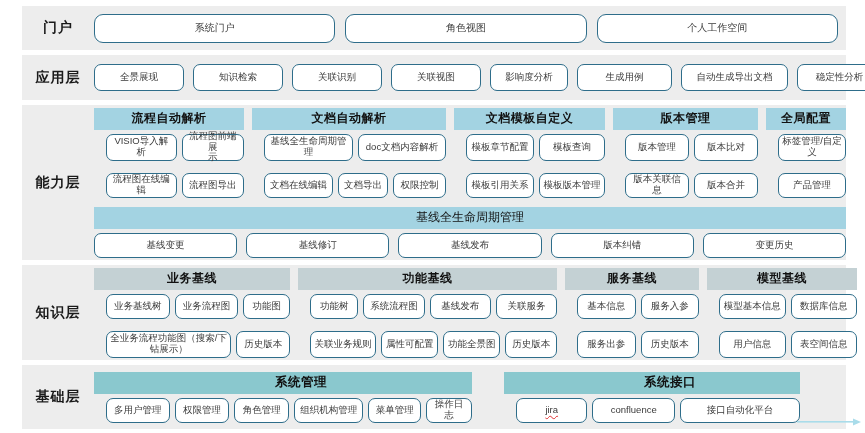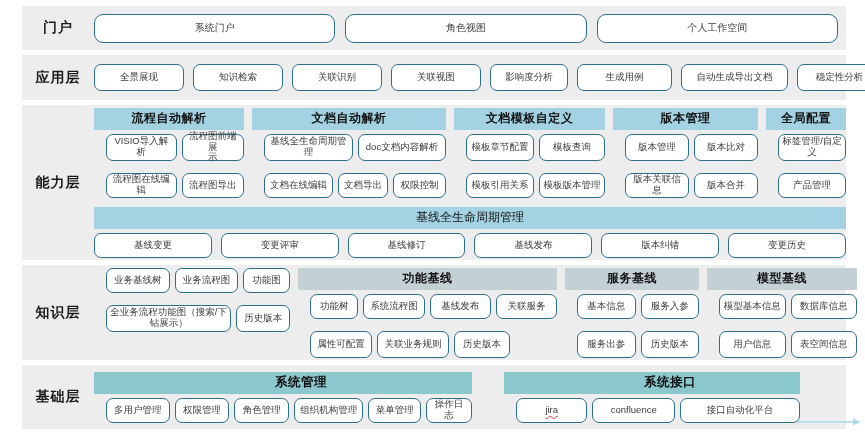--- a/index.html
+++ b/index.html
@@ -201,36 +201,36 @@
           <div class="chip-row">
             <div class="pill" style="width:80px">产品管理</div>
           </div>
         </div>
       </div>
 
       <div class="band">
         <div class="band-header">基线全生命周期管理</div>
         <div class="band-row">
           <div class="pill">基线变更</div>
-          <div class="pill">变更评审</div>
           <div class="pill">基线修订</div>
           <div class="pill">基线发布</div>
           <div class="pill">版本纠错</div>
           <div class="pill">变更历史</div>
         </div>
       </div>
     </div>
   </div>
 
   <div class="layer-row know" id="row-knowledge" style="top:265px;height:95px;">
     <div class="layer-label">知识层</div>
     <div class="layer-body">
       <div class="group-row">
 
         <div class="group" style="width:196px">
+          <div class="group-header">业务基线</div>
           <div class="chip-row">
             <div class="pill" style="width:70px">业务基线树</div>
             <div class="pill" style="width:70px">业务流程图</div>
             <div class="pill" style="width:51px">功能图</div>
           </div>
           <div class="chip-row">
             <div class="pill" style="width:134px;height:27px">全业务流程功能图（搜索/下
 钻展示）</div>
             <div class="pill" style="width:57px;height:27px">历史版本</div>
           </div>
@@ -238,22 +238,23 @@
 
         <div class="group" style="width:259px">
           <div class="group-header">功能基线</div>
           <div class="chip-row">
             <div class="pill" style="width:52px">功能树</div>
             <div class="pill" style="width:66px">系统流程图</div>
             <div class="pill" style="width:66px">基线发布</div>
             <div class="pill" style="width:66px">关联服务</div>
           </div>
           <div class="chip-row">
+            <div class="pill" style="width:72px;height:27px">关联业务规则</div>
             <div class="pill" style="width:62px;height:27px">属性可配置</div>
-            <div class="pill" style="width:72px;height:27px">关联业务规则</div>
+            <div class="pill" style="width:62px;height:27px">功能全景图</div>
             <div class="pill" style="width:56px;height:27px">历史版本</div>
           </div>
         </div>
 
         <div class="group" style="width:134px">
           <div class="group-header">服务基线</div>
           <div class="chip-row">
             <div class="pill" style="width:64px">基本信息</div>
             <div class="pill" style="width:64px">服务入参</div>
           </div>

